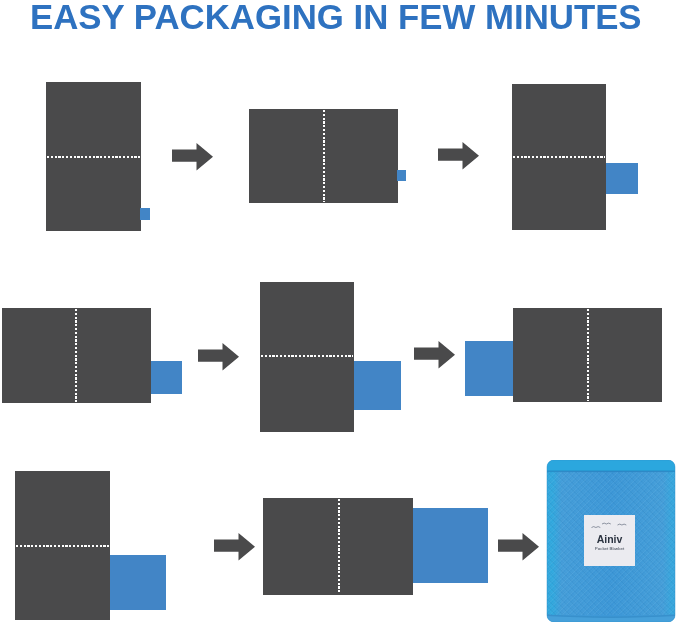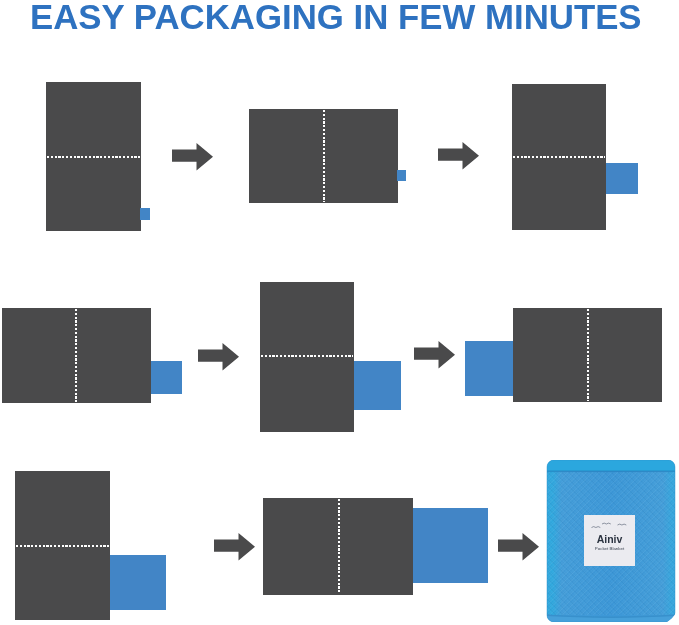--- a/index.html
+++ b/index.html
@@ -1,17 +1,17 @@
 <!DOCTYPE html>
 <html><head>
 <meta charset="utf-8">
 <style>
   html,body{margin:0;padding:0;background:#ffffff;}
   #stage{position:relative;width:679px;height:625px;background:#ffffff;overflow:hidden;
-         font-family:"Liberation Sans",sans-serif;border-radius:24px;}
+         font-family:"Liberation Sans",sans-serif;}
   .rect{position:absolute;background:#4a4a4b;}
   .blue{position:absolute;background:#4285c6;}
   .hline{position:absolute;height:2px;
          background:repeating-linear-gradient(90deg,#ffffff 0 2.2px,rgba(255,255,255,0) 2.2px 3.8px);}
   .vline{position:absolute;width:2px;
          background:repeating-linear-gradient(180deg,#ffffff 0 2.2px,rgba(255,255,255,0) 2.2px 3.8px);}
   .arrow{position:absolute;width:41px;height:28px;}
   #title{position:absolute;left:30px;top:-3px;font-size:34.8px;font-weight:bold;
          color:#2e72c0;letter-spacing:0px;white-space:nowrap;}
 </style>

